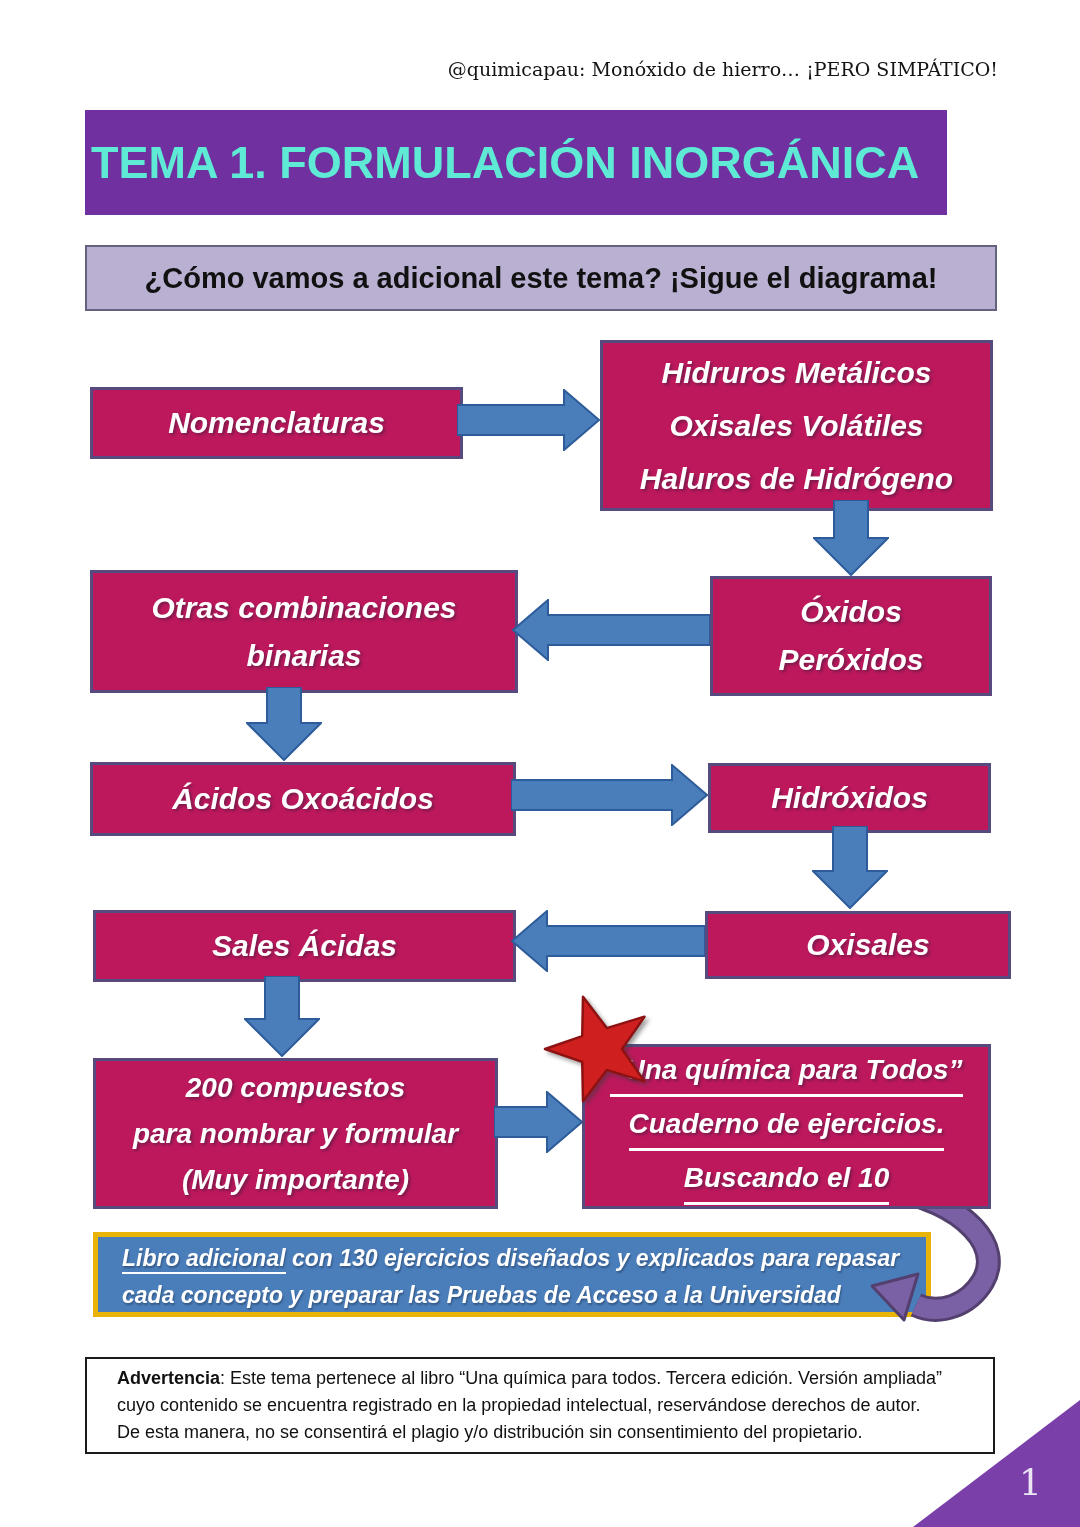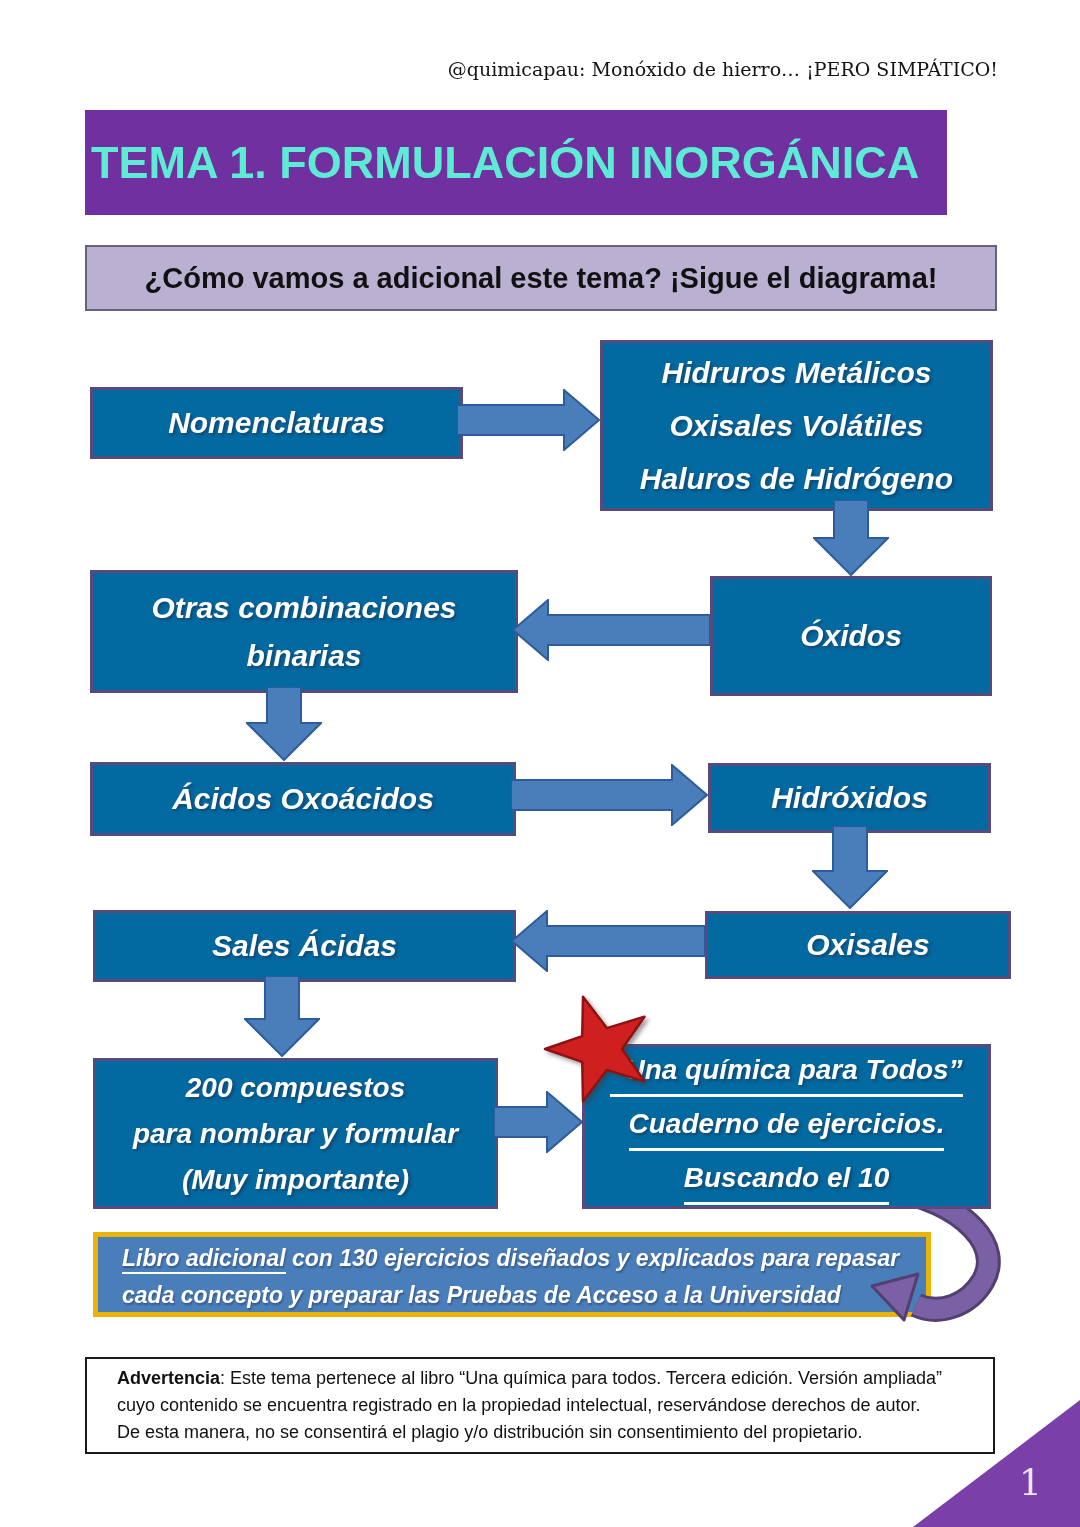--- a/index.html
+++ b/index.html
@@ -22,21 +22,21 @@
     color:#5eead4;font-weight:bold;font-size:45px;padding-left:6px;letter-spacing:0px;
   }
   
   #subtitle-box{
     left:85px;top:245px;width:908px;height:62px;background:#b9b0d2;
     border:2px solid #63637f;display:flex;align-items:center;justify-content:center;
   }
   #subtitle-box .t{font-weight:bold;font-size:29px;color:#111111;}
   
   .pbox{
-    background:#0369a1;border:3px solid #564a7e;color:#ffffff;
+    background:#be185d;border:3px solid #564a7e;color:#ffffff;
     font-weight:bold;font-style:italic;text-align:center;
     display:flex;flex-direction:column;align-items:center;justify-content:center;
     text-shadow:2px 2px 3px rgba(35,30,50,.45);
   }
   .pbox .ln{display:block;}
   .u{border-bottom:3px solid #ffffff;padding-bottom:3px;}
   
   #libro-box{
     left:93px;top:1232px;width:838px;height:85px;background:#4a7ebb;
     border:5px solid #eab308;color:#ffffff;font-weight:bold;font-style:italic;
@@ -86,20 +86,21 @@
     <span class="ln">Oxisales Volátiles</span>
     <span class="ln">Haluros de Hidrógeno</span>
   </div>
 
   <div class="abs pbox" style="left:90px;top:570px;width:422px;height:117px;font-size:30px;line-height:48px;">
     <span class="ln">Otras combinaciones</span>
     <span class="ln">binarias</span>
   </div>
   <div class="abs pbox" style="left:710px;top:576px;width:276px;height:114px;font-size:30px;line-height:48px;">
     <span class="ln">Óxidos</span>
+    <span class="ln">Peróxidos</span>
   </div>
 
   <div class="abs pbox" style="left:90px;top:762px;width:420px;height:68px;font-size:30px;">
     <span class="ln">Ácidos Oxoácidos</span>
   </div>
   <div class="abs pbox" style="left:708px;top:763px;width:277px;height:64px;font-size:30px;">
     <span class="ln">Hidróxidos</span>
   </div>
 
   <div class="abs pbox" style="left:93px;top:910px;width:417px;height:66px;font-size:30px;">

